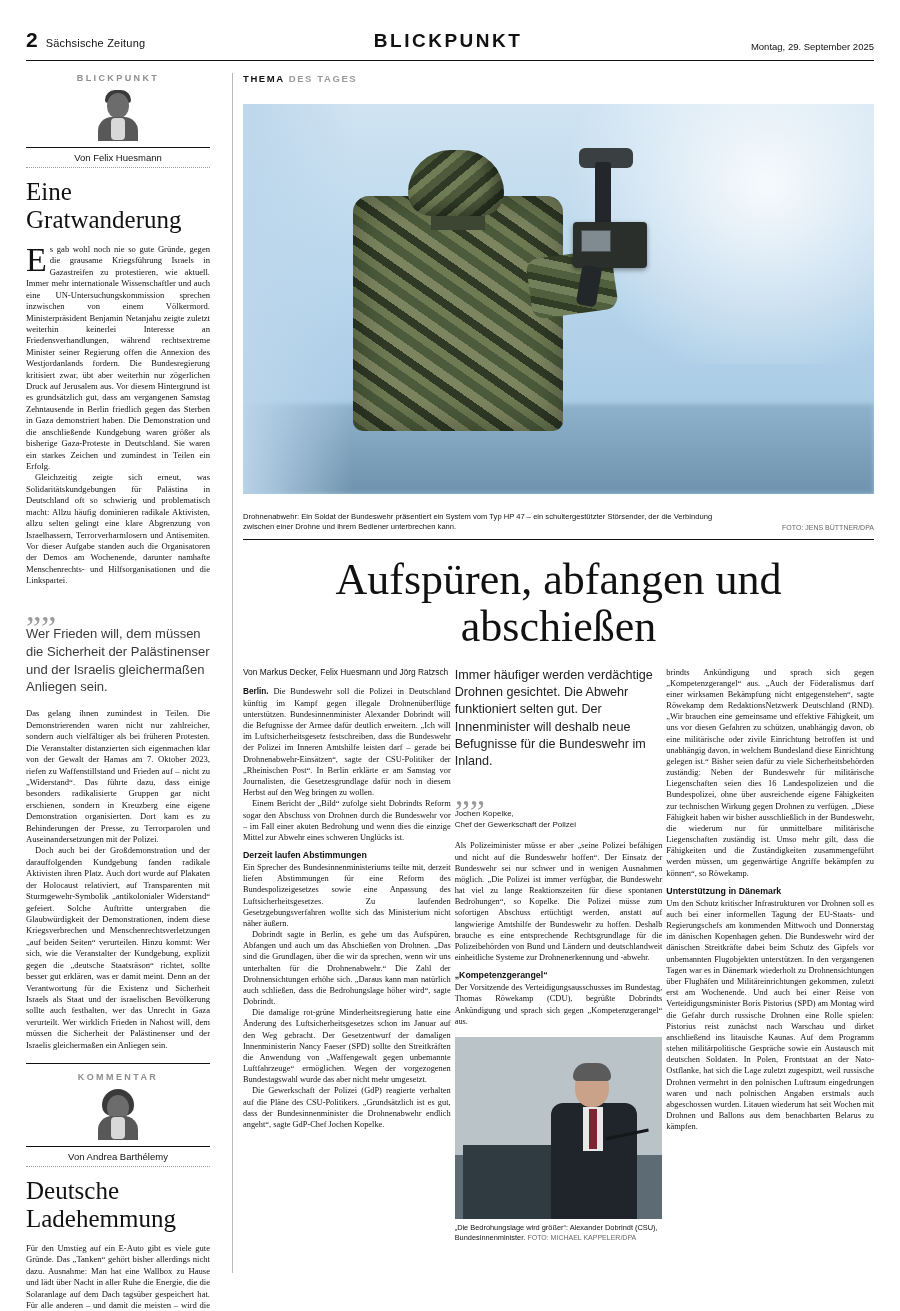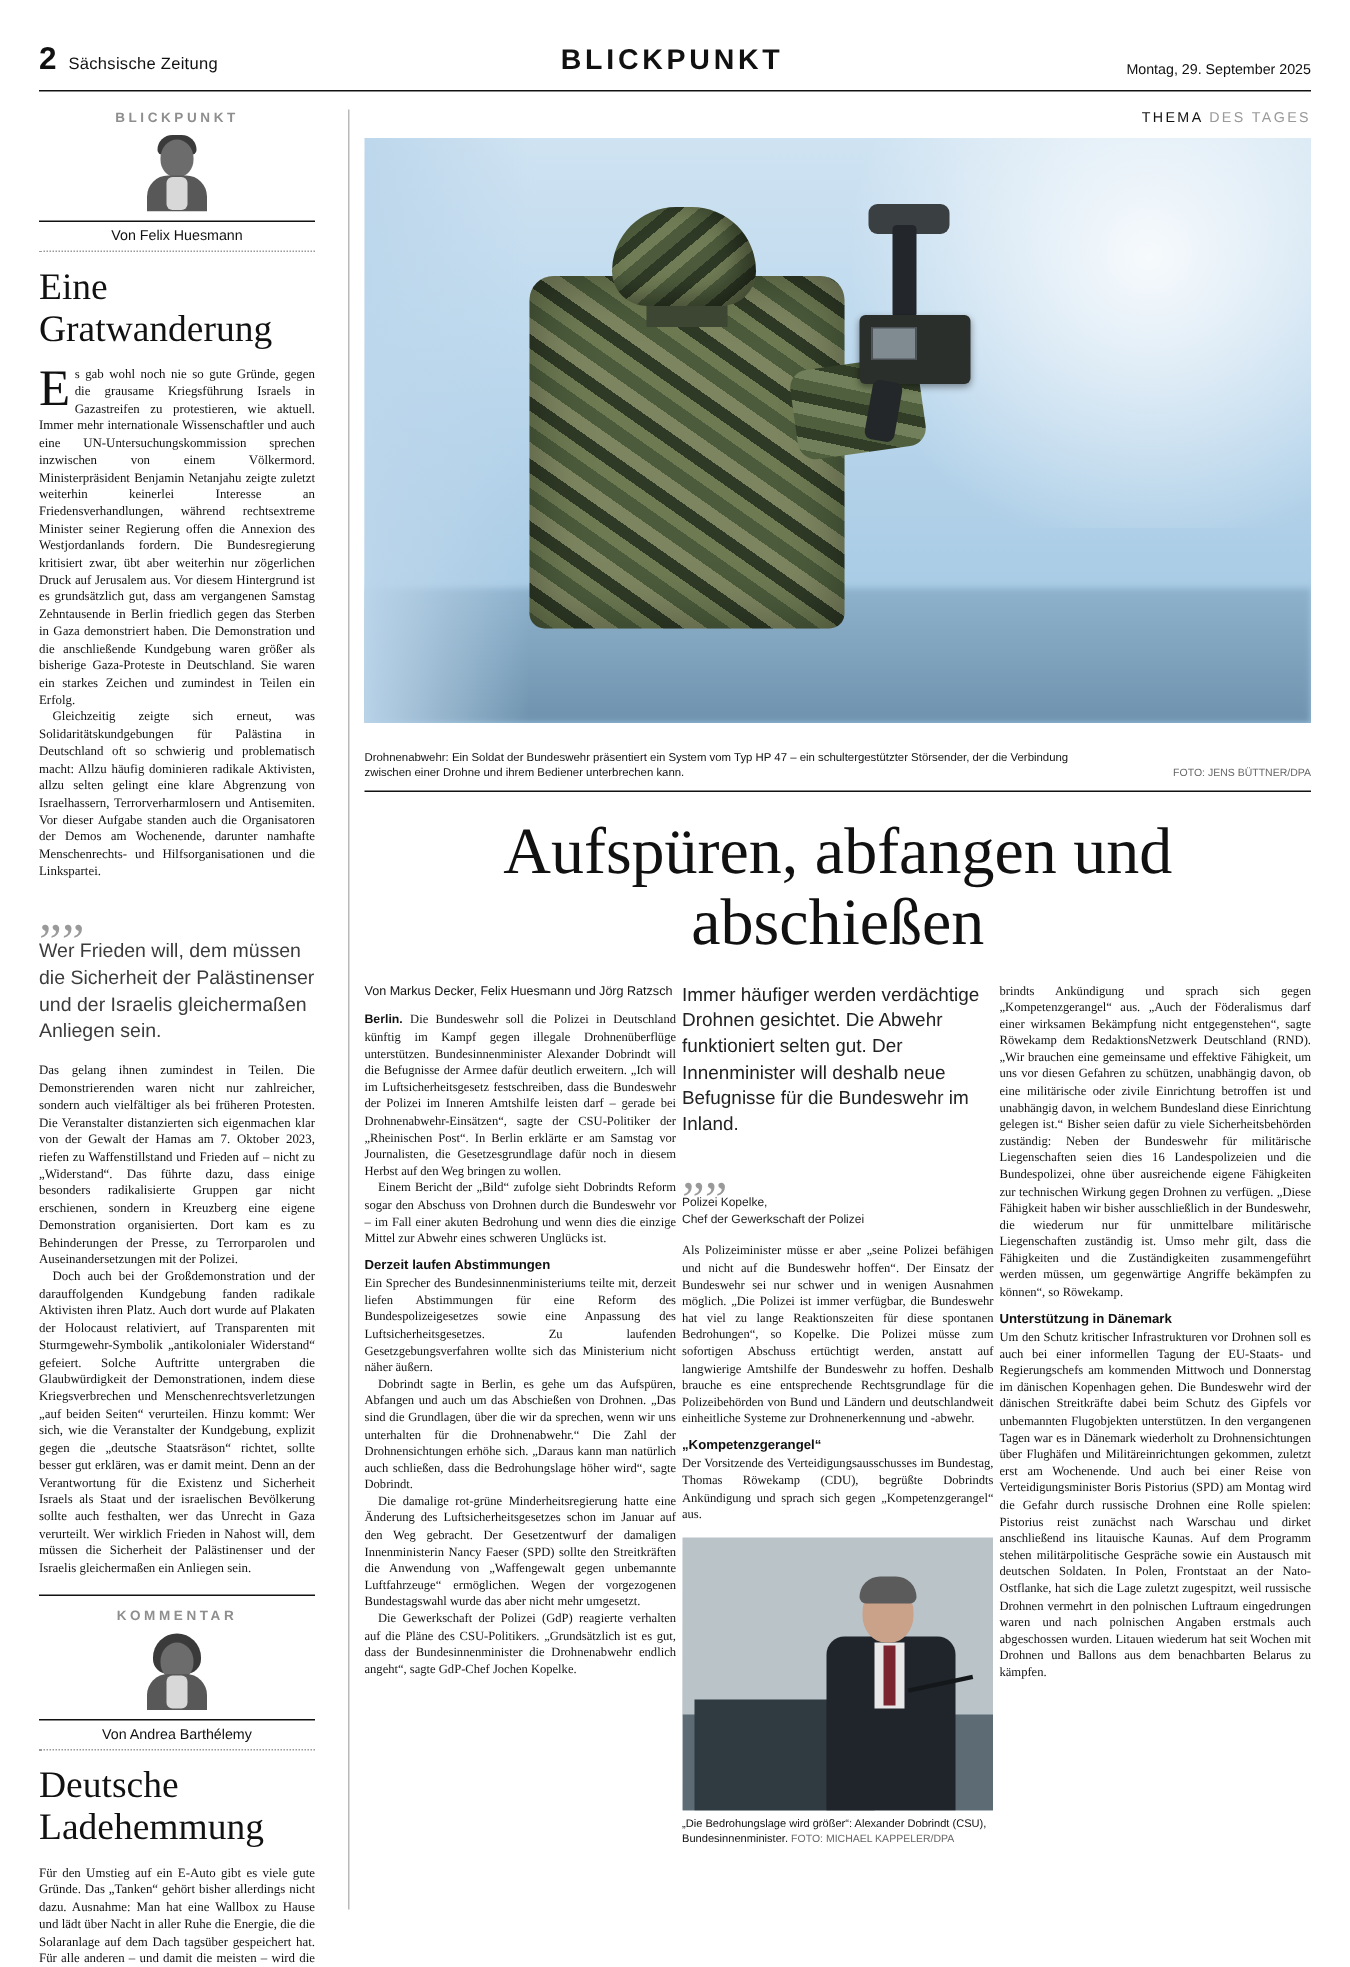--- a/index.html
+++ b/index.html
@@ -122,26 +122,26 @@
   .pullquote {
     font-family: "Liberation Sans", sans-serif;
     font-size: 13px;
     line-height: 1.38;
     color: #3c3c3c;
   }
   .sep-rule { border-top: .8px solid #111; margin: 12px 0 8px; }
 
   
   .thema {
-    text-align: right;
+    text-align: left;
     font-family: "Liberation Sans", sans-serif;
     font-size: 9.5px;
-    font-weight: 400;
+    font-weight: 700;
     letter-spacing: 1.6px;
-    margin-bottom: 8px;
+    margin-bottom: 20px;
   }
   .thema .grey { color: #9a9a9a; }
   .photo-main {
     width: 100%;
     height: 390px;
     position: relative;
     overflow: hidden;
     background: linear-gradient(180deg,#cfe3f2 0%, #b9d6ec 45%, #9ec4e0 100%);
   }
   .photo-main .sky-glow {
@@ -402,21 +402,21 @@
             <p>Dobrindt sagte in Berlin, es gehe um das Aufspüren, Abfangen und auch um das Abschießen von Drohnen. „Das sind die Grundlagen, über die wir da sprechen, wenn wir uns unterhalten für die Drohnenabwehr.“ Die Zahl der Drohnensichtungen erhöhe sich. „Daraus kann man natürlich auch schließen, dass die Bedrohungslage höher wird“, sagte Dobrindt.</p>
             <p>Die damalige rot-grüne Minderheitsregierung hatte eine Änderung des Luftsicherheitsgesetzes schon im Januar auf den Weg gebracht. Der Gesetzentwurf der damaligen Innenministerin Nancy Faeser (SPD) sollte den Streitkräften die Anwendung von „Waffengewalt gegen unbemannte Luftfahrzeuge“ ermöglichen. Wegen der vorgezogenen Bundestagswahl wurde das aber nicht mehr umgesetzt.</p>
             <p>Die Gewerkschaft der Polizei (GdP) reagierte verhalten auf die Pläne des CSU-Politikers. „Grundsätzlich ist es gut, dass der Bundesinnenminister die Drohnenabwehr endlich angeht“, sagte GdP-Chef Jochen Kopelke.</p>
           </div>
         </div>
 
         <div class="c3">
           <div class="lede">Immer häufiger werden verdächtige Drohnen gesichtet. Die Abwehr funktioniert selten gut. Der Innenminister will deshalb neue Befugnisse für die Bundeswehr im Inland.</div>
           <div class="quote-mark">„„</div>
           <div class="pq2-attrib">
-            <div>Polizei Kopelke,</div>
+            <div>Jochen Kopelke,</div>
             <div>Chef der Gewerkschaft der Polizei</div>
           </div>
           <div class="body-sm">
             <p class="first">Als Polizeiminister müsse er aber „seine Polizei befähigen und nicht auf die Bundeswehr hoffen“. Der Einsatz der Bundeswehr sei nur schwer und in wenigen Ausnahmen möglich. „Die Polizei ist immer verfügbar, die Bundeswehr hat viel zu lange Reaktionszeiten für diese spontanen Bedrohungen“, so Kopelke. Die Polizei müsse zum sofortigen Abschuss ertüchtigt werden, anstatt auf langwierige Amtshilfe der Bundeswehr zu hoffen. Deshalb brauche es eine entsprechende Rechtsgrundlage für die Polizeibehörden von Bund und Ländern und deutschlandweit einheitliche Systeme zur Drohnenerkennung und -abwehr.</p>
           </div>
           <div class="subhead">„Kompetenzgerangel“</div>
           <div class="body-sm">
             <p class="first">Der Vorsitzende des Verteidigungsausschusses im Bundestag, Thomas Röwekamp (CDU), begrüßte Dobrindts Ankündigung und sprach sich gegen „Kompetenzgerangel“ aus.</p>
           </div>
 

